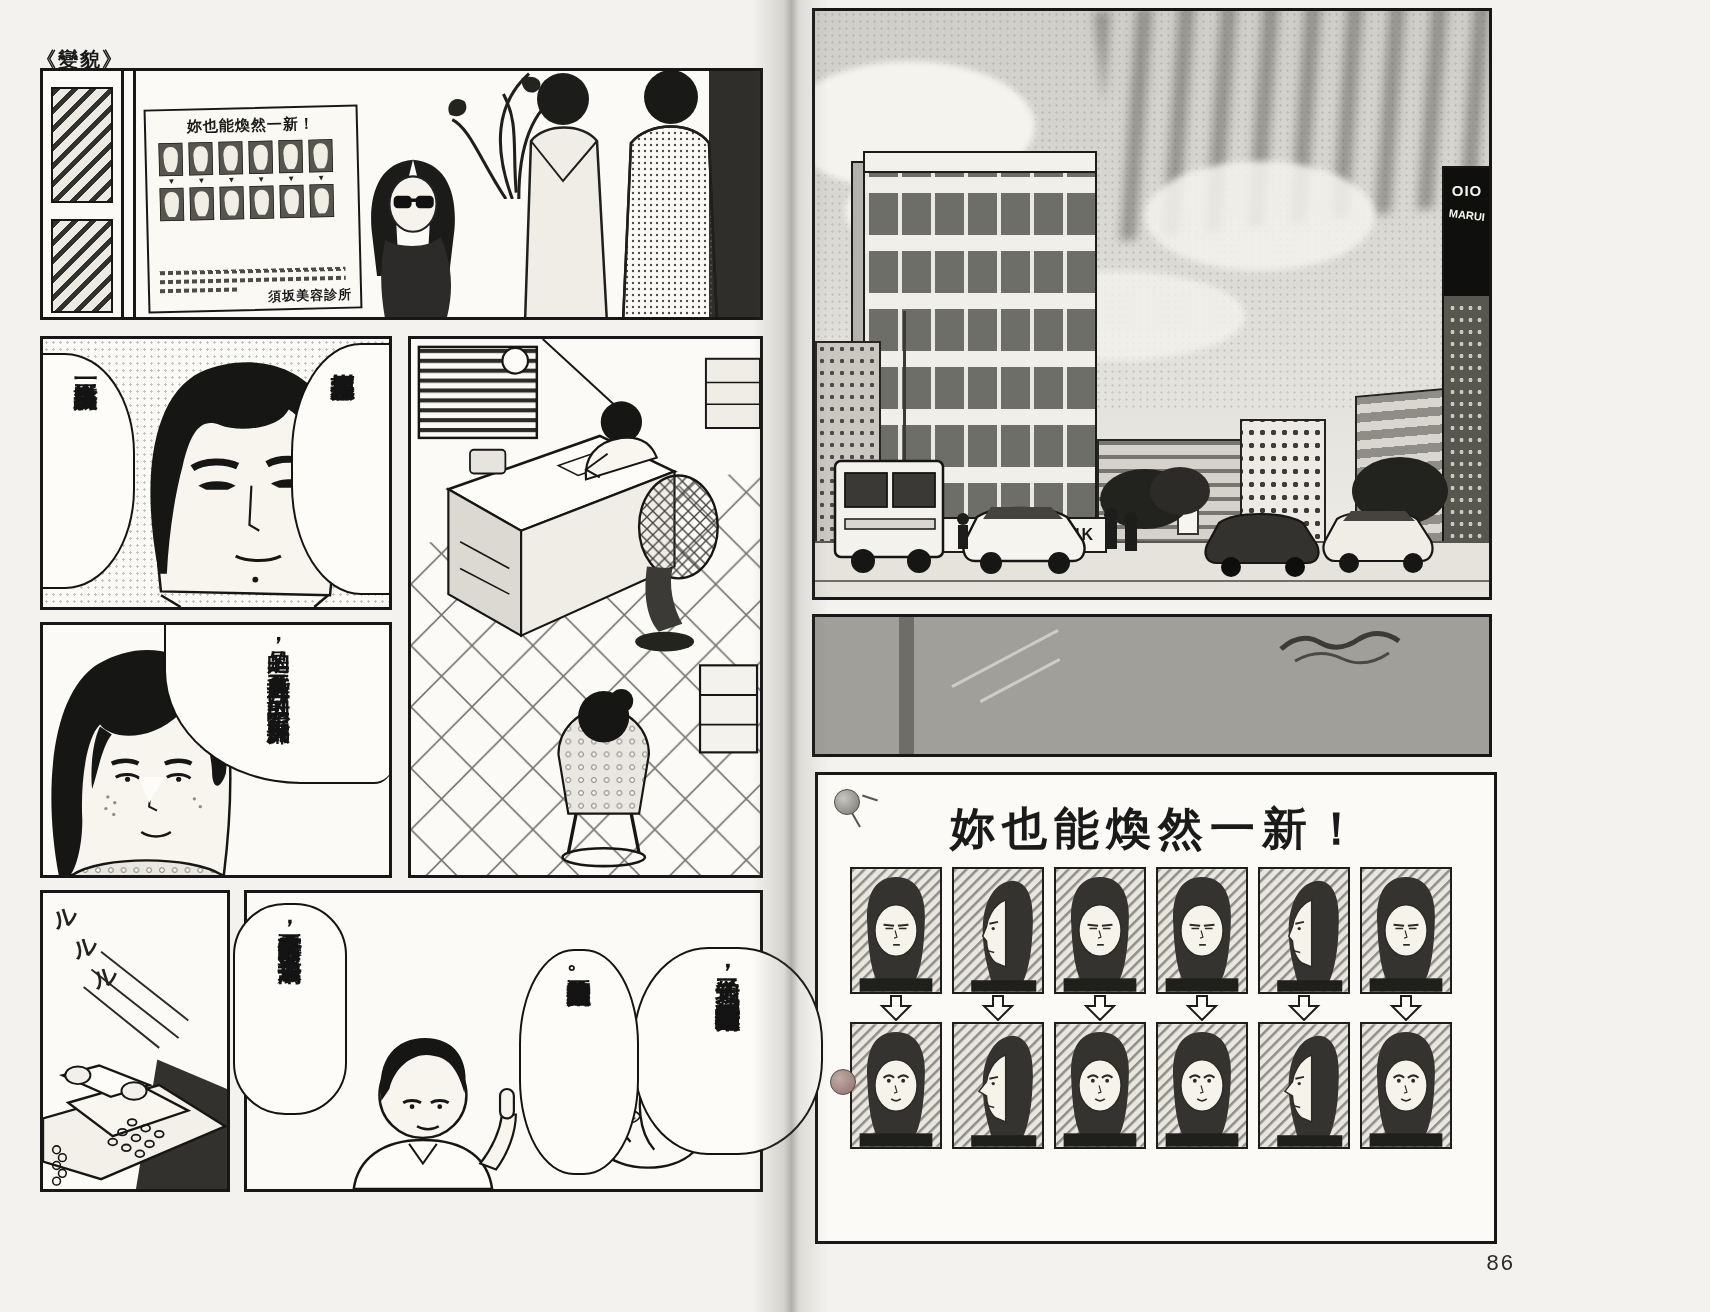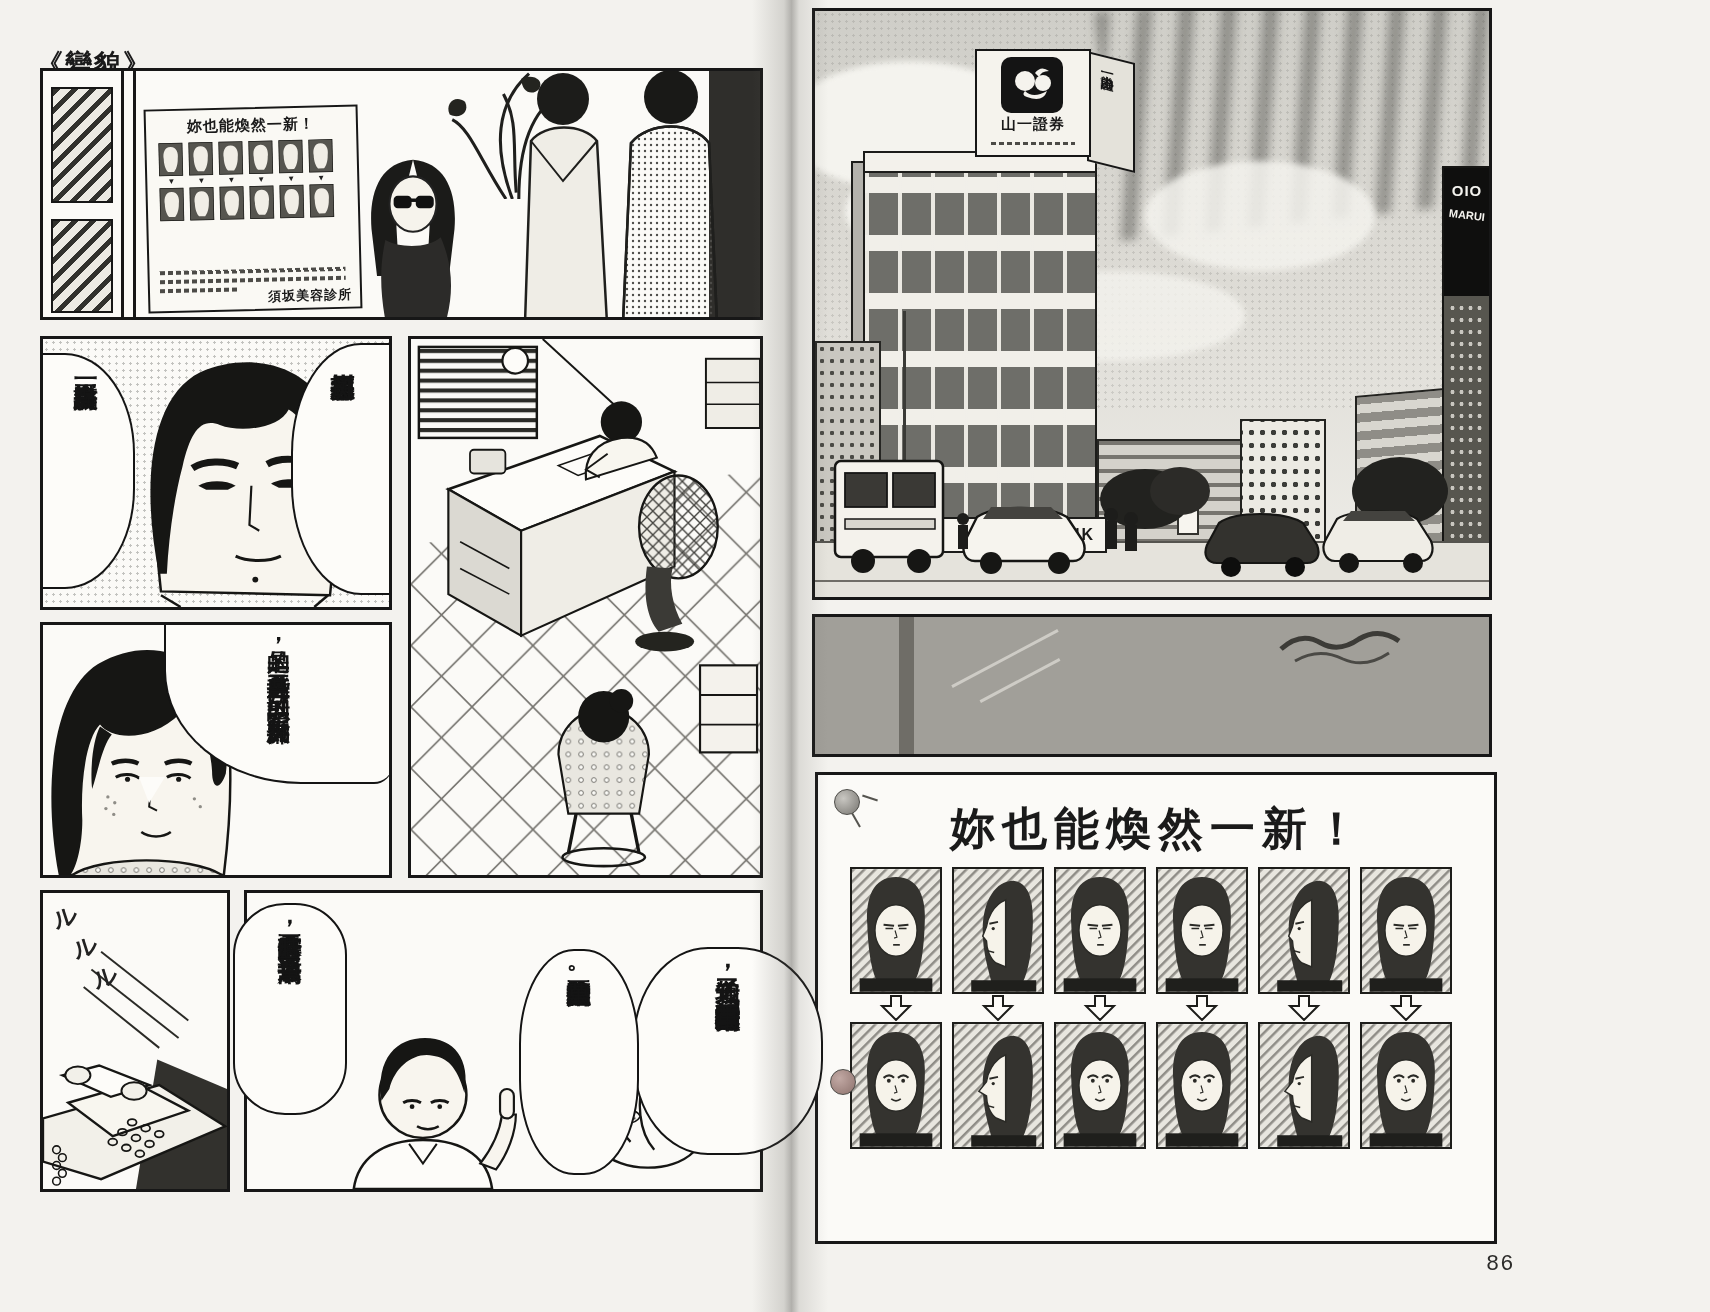--- a/index.html
+++ b/index.html
@@ -14,21 +14,21 @@
          font-weight:600;white-space:normal;}
   .bubble{position:absolute;background:#fdfcf9;border:2.5px solid #141414;display:flex;
           justify-content:center;padding:11px 7px;box-sizing:border-box;z-index:5;}
   .tone-dots{background-image:radial-gradient(circle,rgba(55,55,52,.5) 1.05px,rgba(0,0,0,0) 1.5px);
              background-size:6px 6px;}
   .tone-dots-lt{background-image:radial-gradient(circle,rgba(90,90,86,.35) 1px,rgba(0,0,0,0) 1.4px);
              background-size:7px 7px;}
   .gutter{position:absolute;left:752px;top:0;width:76px;height:1312px;z-index:40;pointer-events:none;
     background:linear-gradient(90deg,rgba(100,98,92,0) 0%,rgba(100,98,92,.22) 42%,rgba(70,68,64,.38) 52%,rgba(100,98,92,.16) 62%,rgba(100,98,92,0) 100%);}
   .pagenum{position:absolute;font-size:22px;color:#2c2c2a;letter-spacing:1px;}
-  .series-title{position:absolute;left:36px;top:46px;font-size:27px;font-weight:700;letter-spacing:2px;}
+  .series-title{position:absolute;left:36px;top:46px;font-size:20px;font-weight:700;letter-spacing:2px;}
 
   
   #pWait{left:40px;top:68px;width:723px;height:252px;overflow:hidden;}
   #pMan{left:40px;top:336px;width:352px;height:274px;overflow:hidden;}
   #pOffice{left:408px;top:336px;width:355px;height:542px;overflow:hidden;}
   #pWoman{left:40px;top:622px;width:352px;height:256px;overflow:hidden;}
   #pPhone{left:40px;top:890px;width:190px;height:302px;overflow:hidden;}
   #pDoctor{left:244px;top:890px;width:519px;height:302px;}
 
   
@@ -456,37 +456,20 @@
     <div class="cloud" style="left:-30px;top:50px;width:250px;height:130px;"></div>
     <div class="cloud" style="left:30px;top:150px;width:210px;height:100px;"></div>
     <div class="cloud" style="left:330px;top:150px;width:230px;height:110px;opacity:.85;"></div>
     <div class="cloud" style="left:170px;top:260px;width:260px;height:90px;opacity:.8;"></div>
 
     <div class="bldg-side"></div>
     <div class="bldg-main">
       <div class="parapet"></div>
     </div>
 
-    <div id="roofSign">
-      <div class="side">
-        <div class="sideTxt vtext">山一證券</div>
-      </div>
-      <div class="front">
-        <div class="logo">
-          <svg viewBox="0 0 62 56" width="62" height="56">
-            <circle cx="24" cy="24" r="10" fill="#f5f3ed"></circle>
-            <path d="M24 34 q8 8 22 0 q-4 12 -20 6 q-6 -2 -2 -6z" fill="#f5f3ed"></path>
-            <circle cx="42" cy="26" r="8" fill="#f5f3ed"></circle>
-            <path d="M34 16 q6 -8 14 -2 q-8 0 -10 6z" fill="#f5f3ed"></path>
-          </svg>
-        </div>
-        <div class="brand">山一證券</div>
-        <div class="tinyline" style="left:14px;bottom:10px;width:84px;height:3px;"></div>
-      </div>
-    </div>
 
     <div class="bldg-low1"></div>
     <div class="bldg-low2"></div>
     <div class="bldg-dotted"></div>
     <div class="bldg-slab"></div>
     <div class="pole"></div>
     <div class="vsign"></div>
 
     <div class="marui">
       <div class="sign">

